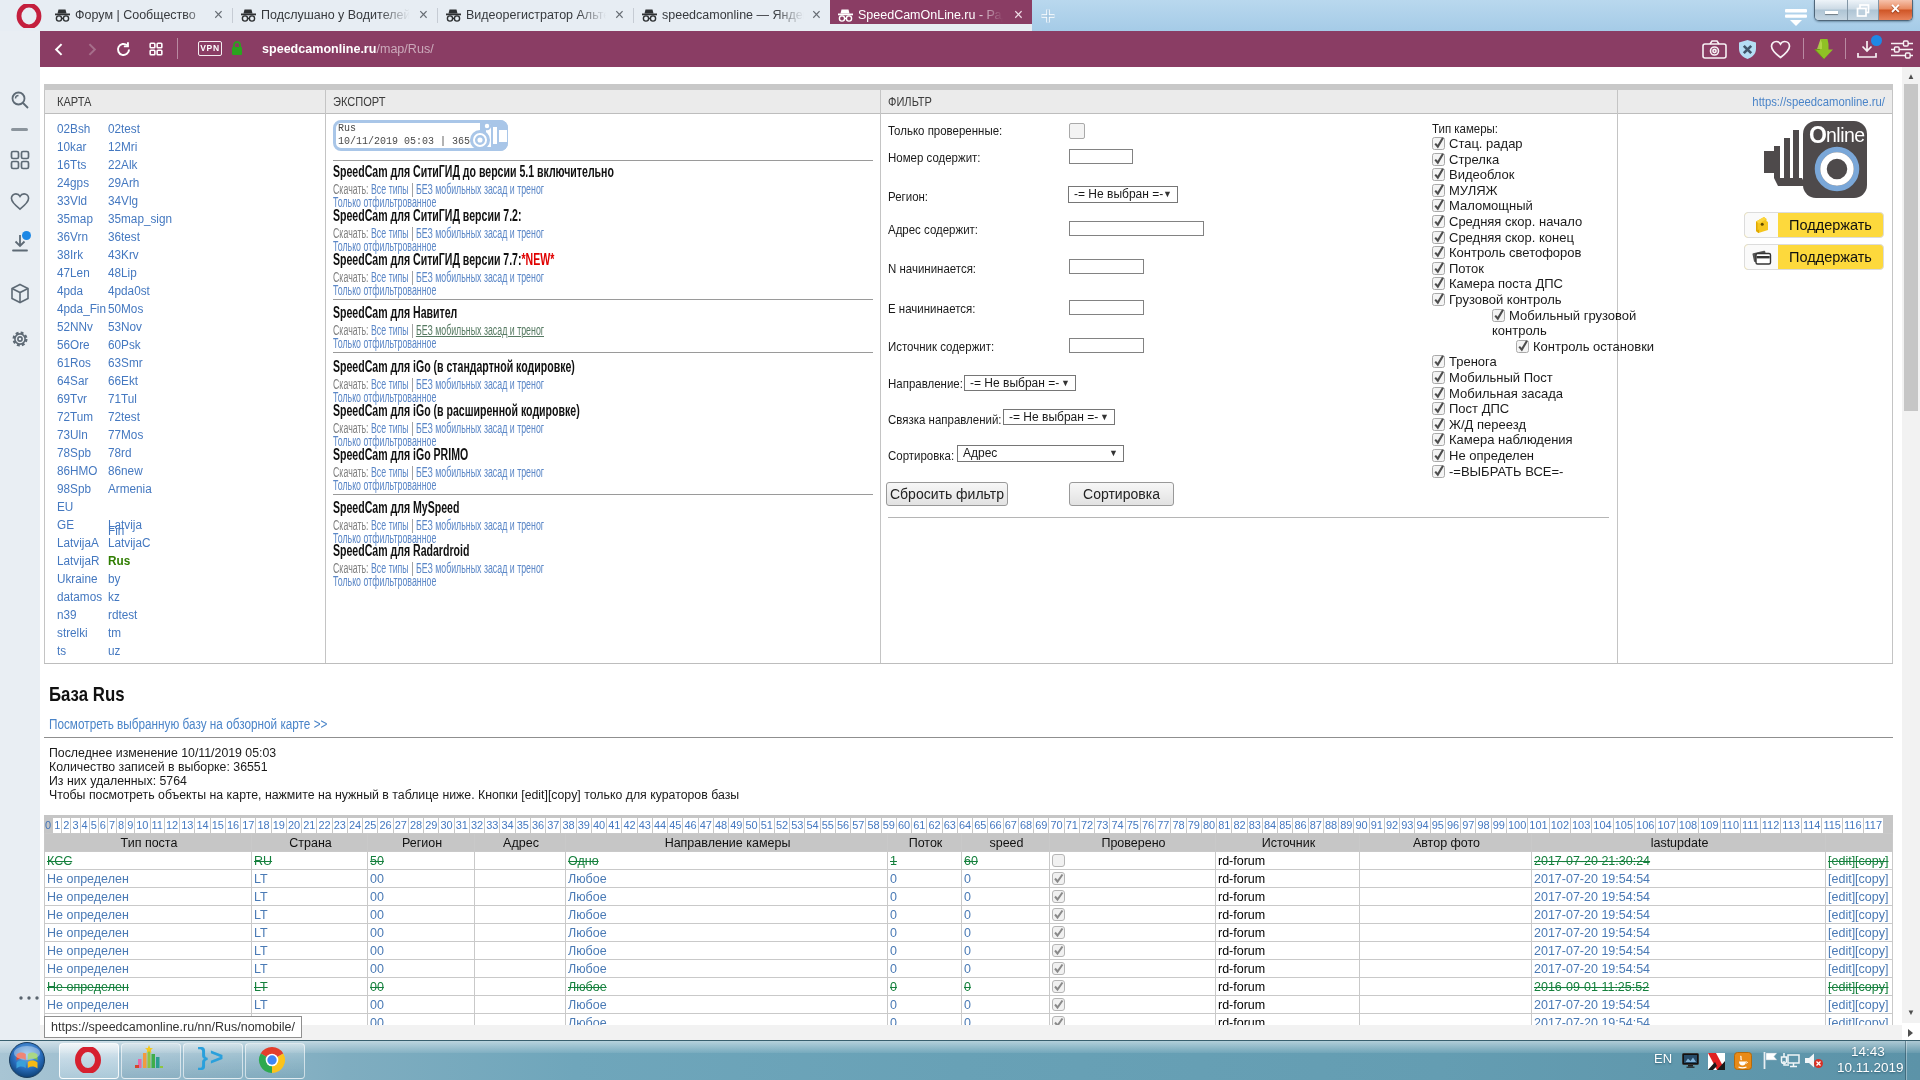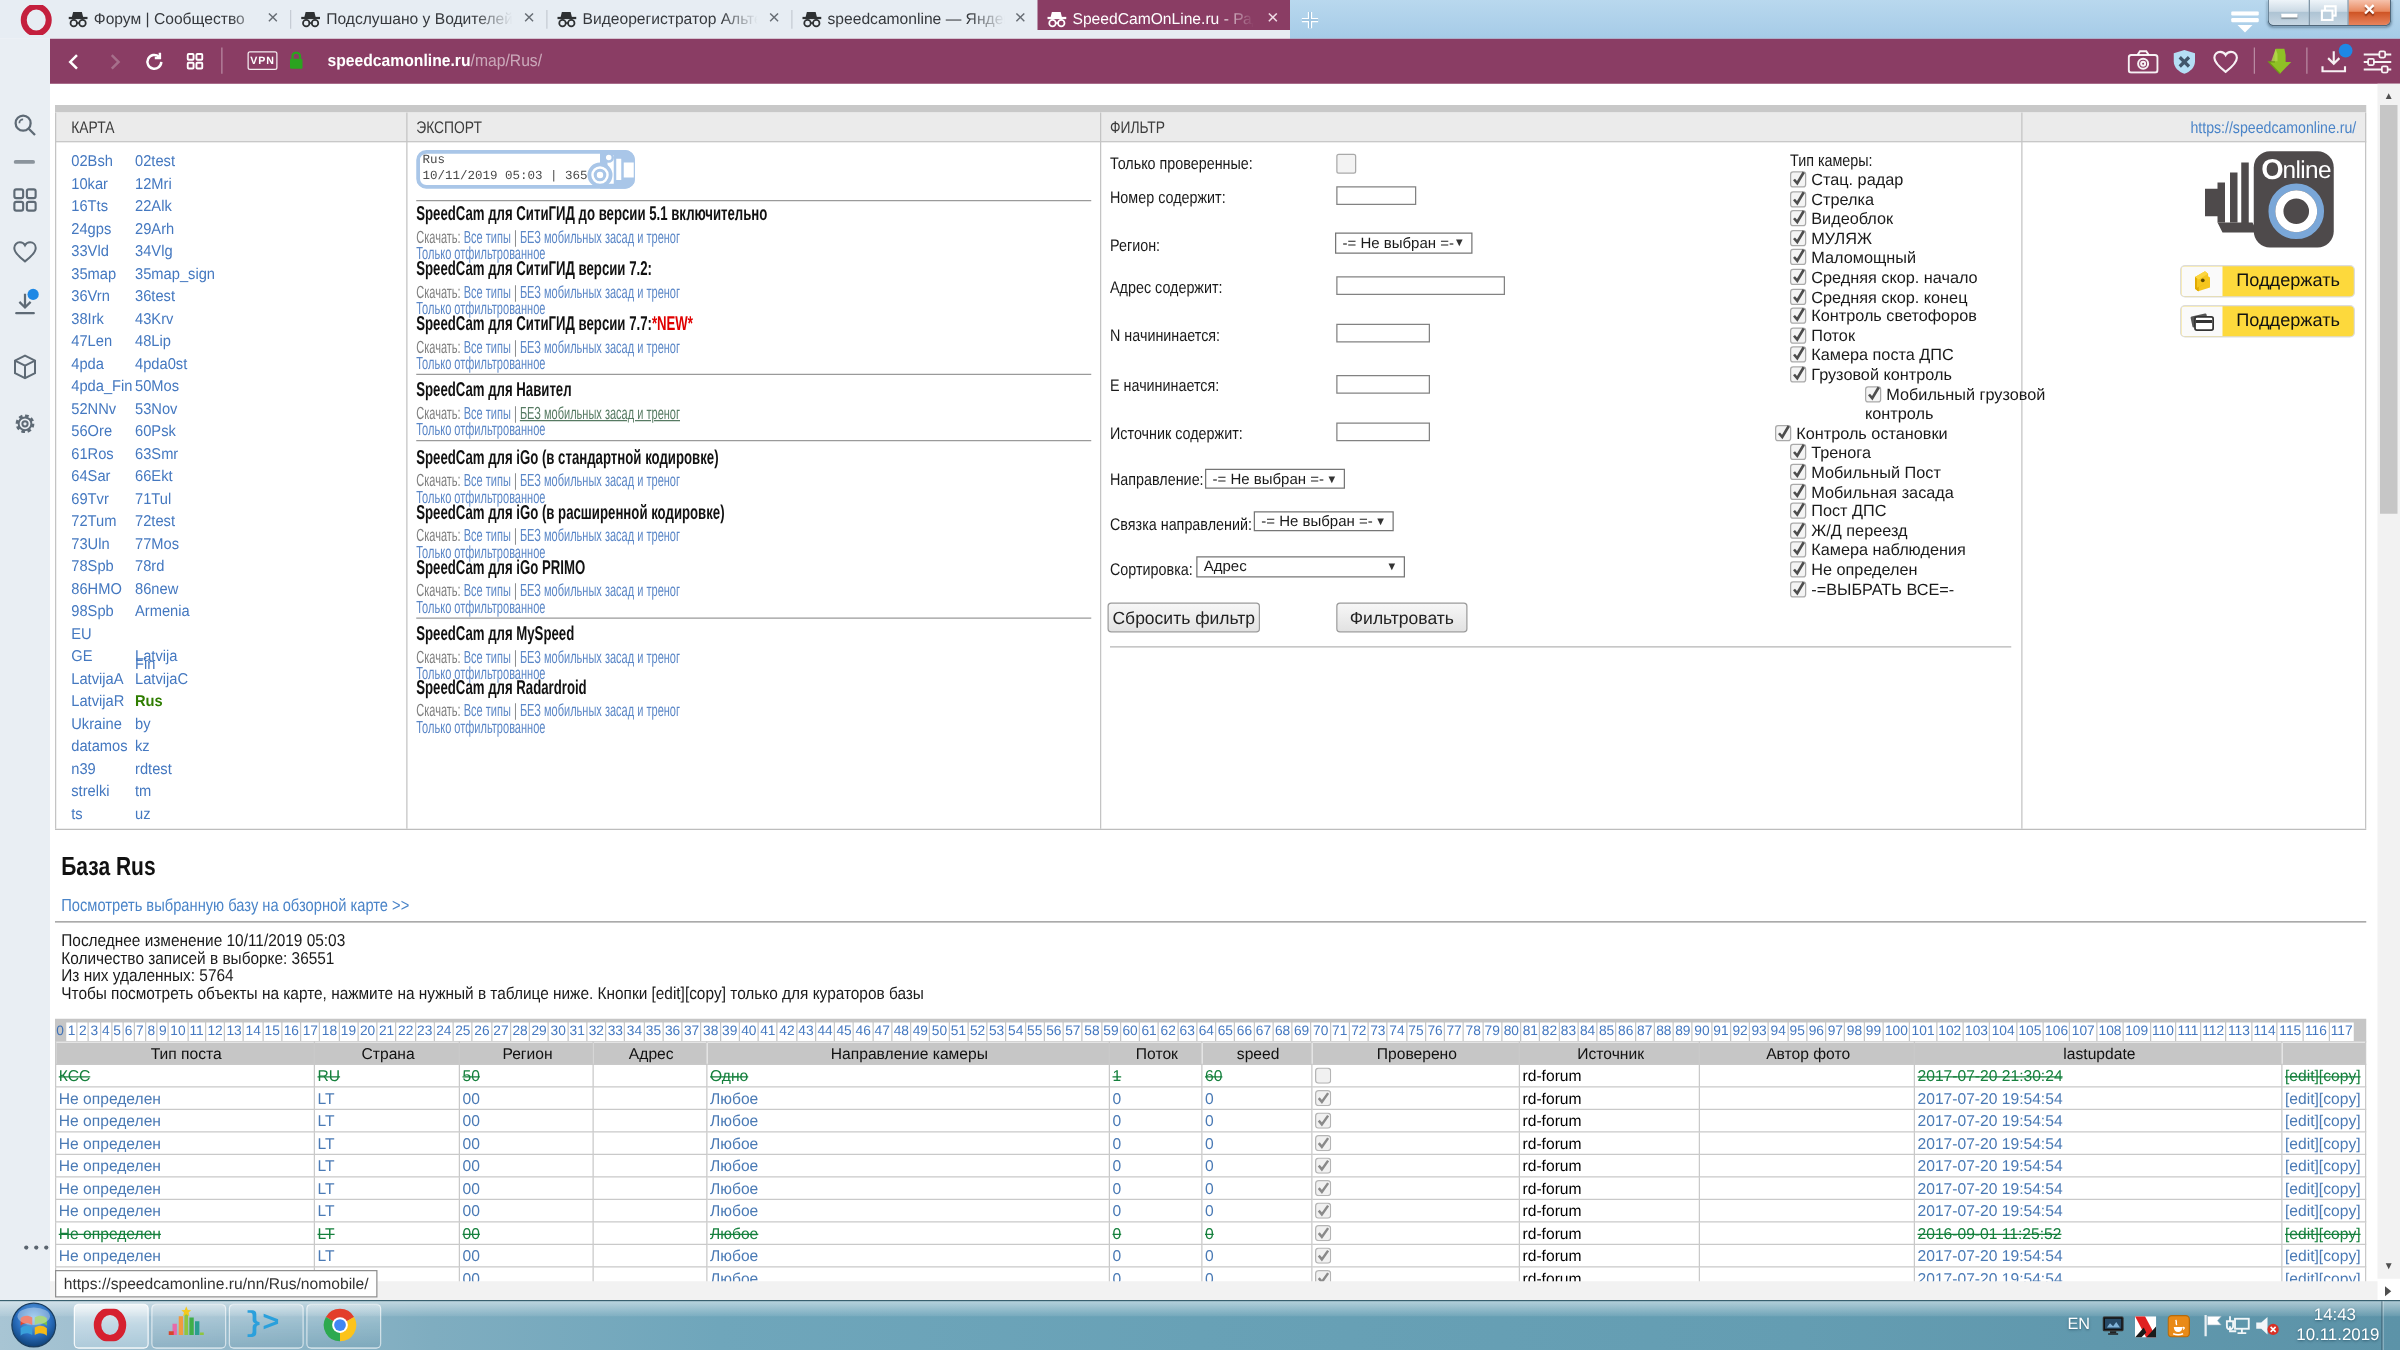--- a/index.html
+++ b/index.html
@@ -412,21 +412,21 @@
 <div class="finput" style="left:1069px;top:300px;width:73px;height:13px"></div>
 <div class="flabel" style="left:888px;top:339px">Источник содержит:</div>
 <div class="finput" style="left:1069px;top:338px;width:73px;height:13px"></div>
 <div class="flabel" style="left:888px;top:376px">Направление:</div>
 <div class="fselect" style="left:964px;top:375px;width:105px;height:14px">-= Не выбран =-</div>
 <div class="flabel" style="left:888px;top:412px">Связка направлений:</div>
 <div class="fselect" style="left:1003px;top:409px;width:105px;height:14px">-= Не выбран =-</div>
 <div class="flabel" style="left:888px;top:448px">Сортировка:</div>
 <div class="fselect" style="left:957px;top:445px;width:160px;height:15px;line-height:15px">Адрес</div>
 <div class="fbtn" style="left:886px;top:482px;width:120px;height:22px;line-height:22px">Сбросить фильтр</div>
-<div class="fbtn" style="left:1069px;top:482px;width:103px;height:22px;line-height:22px">Фильтровать</div>
+<div class="fbtn" style="left:1069px;top:482px;width:103px;height:22px;line-height:22px">Сортировка</div>
 <div class="exhr" style="left:888px;top:517px;width:721px;background:#b5b5b5"></div>
 <div class="flabel" style="left:1432px;top:121px">Тип камеры:</div>
 <div class="cbitem" style="left:1432px;top:136.0px"><svg style="vertical-align:-2px;margin-right:4px;overflow:visible" width="13" height="13" viewBox="0 0 13 13">
       <rect x="0.5" y="0.5" width="12" height="12" rx="2" fill="#f4f4f4" stroke="#a9a9a9"></rect>
       <path d="M3.2 6.6 L5.8 9.6 L11 0.8" fill="none" stroke="#4d4d4d" stroke-width="2.1"></path>
     </svg>Стац. радар</div>
 <div class="cbitem" style="left:1432px;top:151.6px"><svg style="vertical-align:-2px;margin-right:4px;overflow:visible" width="13" height="13" viewBox="0 0 13 13">
       <rect x="0.5" y="0.5" width="12" height="12" rx="2" fill="#f4f4f4" stroke="#a9a9a9"></rect>
       <path d="M3.2 6.6 L5.8 9.6 L11 0.8" fill="none" stroke="#4d4d4d" stroke-width="2.1"></path>
     </svg>Стрелка</div>
@@ -463,21 +463,21 @@
       <path d="M3.2 6.6 L5.8 9.6 L11 0.8" fill="none" stroke="#4d4d4d" stroke-width="2.1"></path>
     </svg>Камера поста ДПС</div>
 <div class="cbitem" style="left:1432px;top:292.0px"><svg style="vertical-align:-2px;margin-right:4px;overflow:visible" width="13" height="13" viewBox="0 0 13 13">
       <rect x="0.5" y="0.5" width="12" height="12" rx="2" fill="#f4f4f4" stroke="#a9a9a9"></rect>
       <path d="M3.2 6.6 L5.8 9.6 L11 0.8" fill="none" stroke="#4d4d4d" stroke-width="2.1"></path>
     </svg>Грузовой контроль</div>
 <div class="cbitem" style="left:1492px;top:307.6px"><svg style="vertical-align:-2px;margin-right:4px;overflow:visible" width="13" height="13" viewBox="0 0 13 13">
       <rect x="0.5" y="0.5" width="12" height="12" rx="2" fill="#f4f4f4" stroke="#a9a9a9"></rect>
       <path d="M3.2 6.6 L5.8 9.6 L11 0.8" fill="none" stroke="#4d4d4d" stroke-width="2.1"></path>
     </svg>Мобильный грузовой контроль</div>
-<div class="cbitem" style="left:1420px;top:338.8px"><svg style="vertical-align:-2px;margin-right:4px;overflow:visible" width="13" height="13" viewBox="0 0 13 13">
+<div class="cbitem" style="left:1516px;top:338.8px"><svg style="vertical-align:-2px;margin-right:4px;overflow:visible" width="13" height="13" viewBox="0 0 13 13">
       <rect x="0.5" y="0.5" width="12" height="12" rx="2" fill="#f4f4f4" stroke="#a9a9a9"></rect>
       <path d="M3.2 6.6 L5.8 9.6 L11 0.8" fill="none" stroke="#4d4d4d" stroke-width="2.1"></path>
     </svg>Контроль остановки</div>
 <div class="cbitem" style="left:1432px;top:354.4px"><svg style="vertical-align:-2px;margin-right:4px;overflow:visible" width="13" height="13" viewBox="0 0 13 13">
       <rect x="0.5" y="0.5" width="12" height="12" rx="2" fill="#f4f4f4" stroke="#a9a9a9"></rect>
       <path d="M3.2 6.6 L5.8 9.6 L11 0.8" fill="none" stroke="#4d4d4d" stroke-width="2.1"></path>
     </svg>Тренога</div>
 <div class="cbitem" style="left:1432px;top:370.0px"><svg style="vertical-align:-2px;margin-right:4px;overflow:visible" width="13" height="13" viewBox="0 0 13 13">
       <rect x="0.5" y="0.5" width="12" height="12" rx="2" fill="#f4f4f4" stroke="#a9a9a9"></rect>
       <path d="M3.2 6.6 L5.8 9.6 L11 0.8" fill="none" stroke="#4d4d4d" stroke-width="2.1"></path>

